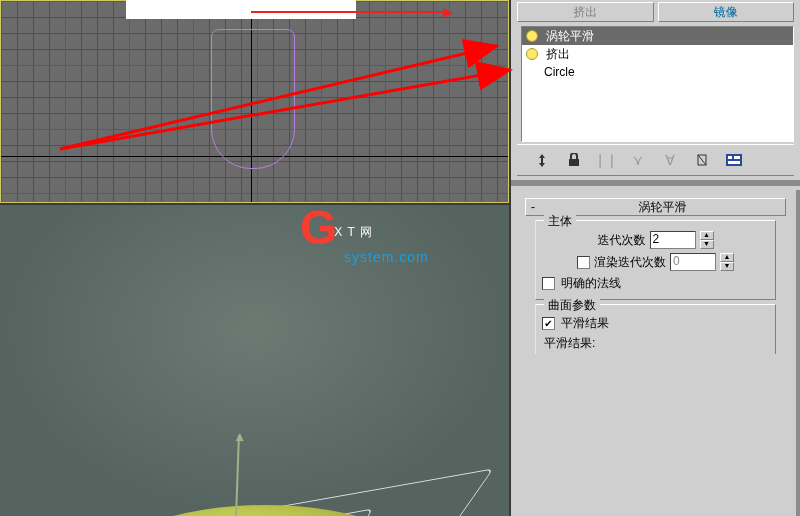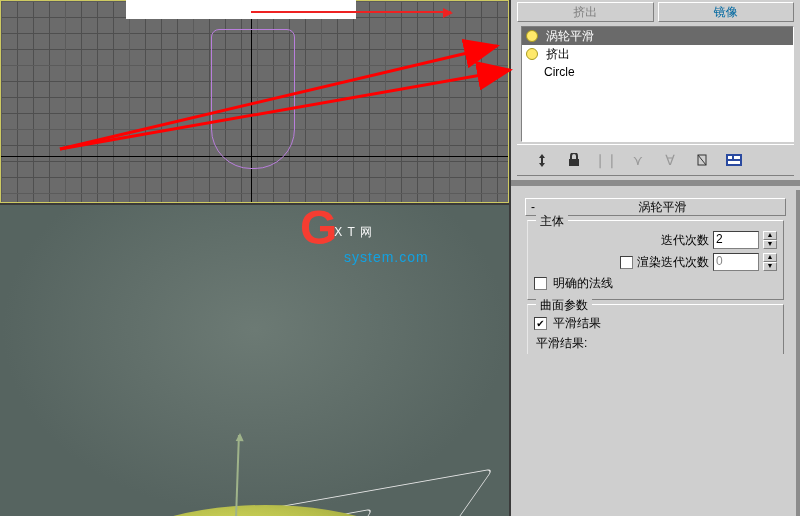--- a/index.html
+++ b/index.html
@@ -44,24 +44,24 @@
 .mod-row.child{padding-left:22px}
 .toolbar{display:flex;gap:14px;padding:6px 6px 6px 16px;align-items:center;border-top:1px solid #fff;border-bottom:1px solid #808080;margin:2px 6px 0}
 .ticon{width:18px;height:18px;display:flex;align-items:center;justify-content:center;font-size:14px;color:#000}
 .ticon svg{display:block}
 
 .divider{height:6px;background:#8b8b8b;margin:4px 0}
 .scroll-area{flex:1;overflow:hidden;padding:0 4px 0 0;position:relative;margin-left:4px}
 .rollup-hdr{display:flex;align-items:center;margin:8px 10px 2px;height:18px;background:#cfcfcf;border:1px solid #808080;border-top-color:#fff;border-left-color:#fff}
 .rollup-hdr .minus{width:14px;text-align:center;color:#000}
 .rollup-hdr .title{flex:1;text-align:center;color:#000}
-.group{margin:4px 12px 2px;border:1px solid #808080;border-top-color:#fff;border-left-color:#e8e8e8;border-radius:0;padding:8px 6px 6px;position:relative}
+.group{margin:4px 20px 2px;border:1px solid #808080;border-top-color:#fff;border-left-color:#e8e8e8;border-radius:0;padding:8px 6px 6px;position:relative}
 .group-label{position:absolute;top:-8px;left:8px;background:#cfcfcf;padding:0 4px;color:#000}
 .field-row{display:flex;align-items:center;height:22px;gap:4px}
-.field-row.right{justify-content:flex-end}
+.field-row.right{justify-content:center}
 .lbl{color:#000;white-space:nowrap}
 .num-input{width:46px;height:18px;background:#fff;border:1px solid #808080;border-top-color:#404040;border-left-color:#404040;padding:0 2px;color:#000}
 .spinner{width:14px;height:18px;display:flex;flex-direction:column}
 .spinner div{flex:1;background:#cfcfcf;border:1px solid #808080;border-top-color:#fff;border-left-color:#fff;font-size:7px;line-height:6px;text-align:center}
 .chk{display:flex;align-items:center;gap:6px;height:20px;color:#000}
 .chk-box{width:13px;height:13px;background:#fff;border:1px solid #808080;border-top-color:#404040;border-left-color:#404040;display:flex;align-items:center;justify-content:center;font-size:10px;color:#000}
 .scrollbar{position:absolute;right:0;top:0;bottom:0;width:4px;background:#8c8c8c}
 
 
 .arrow-overlay{position:absolute;pointer-events:none;left:0;top:0;width:800px;height:516px}

